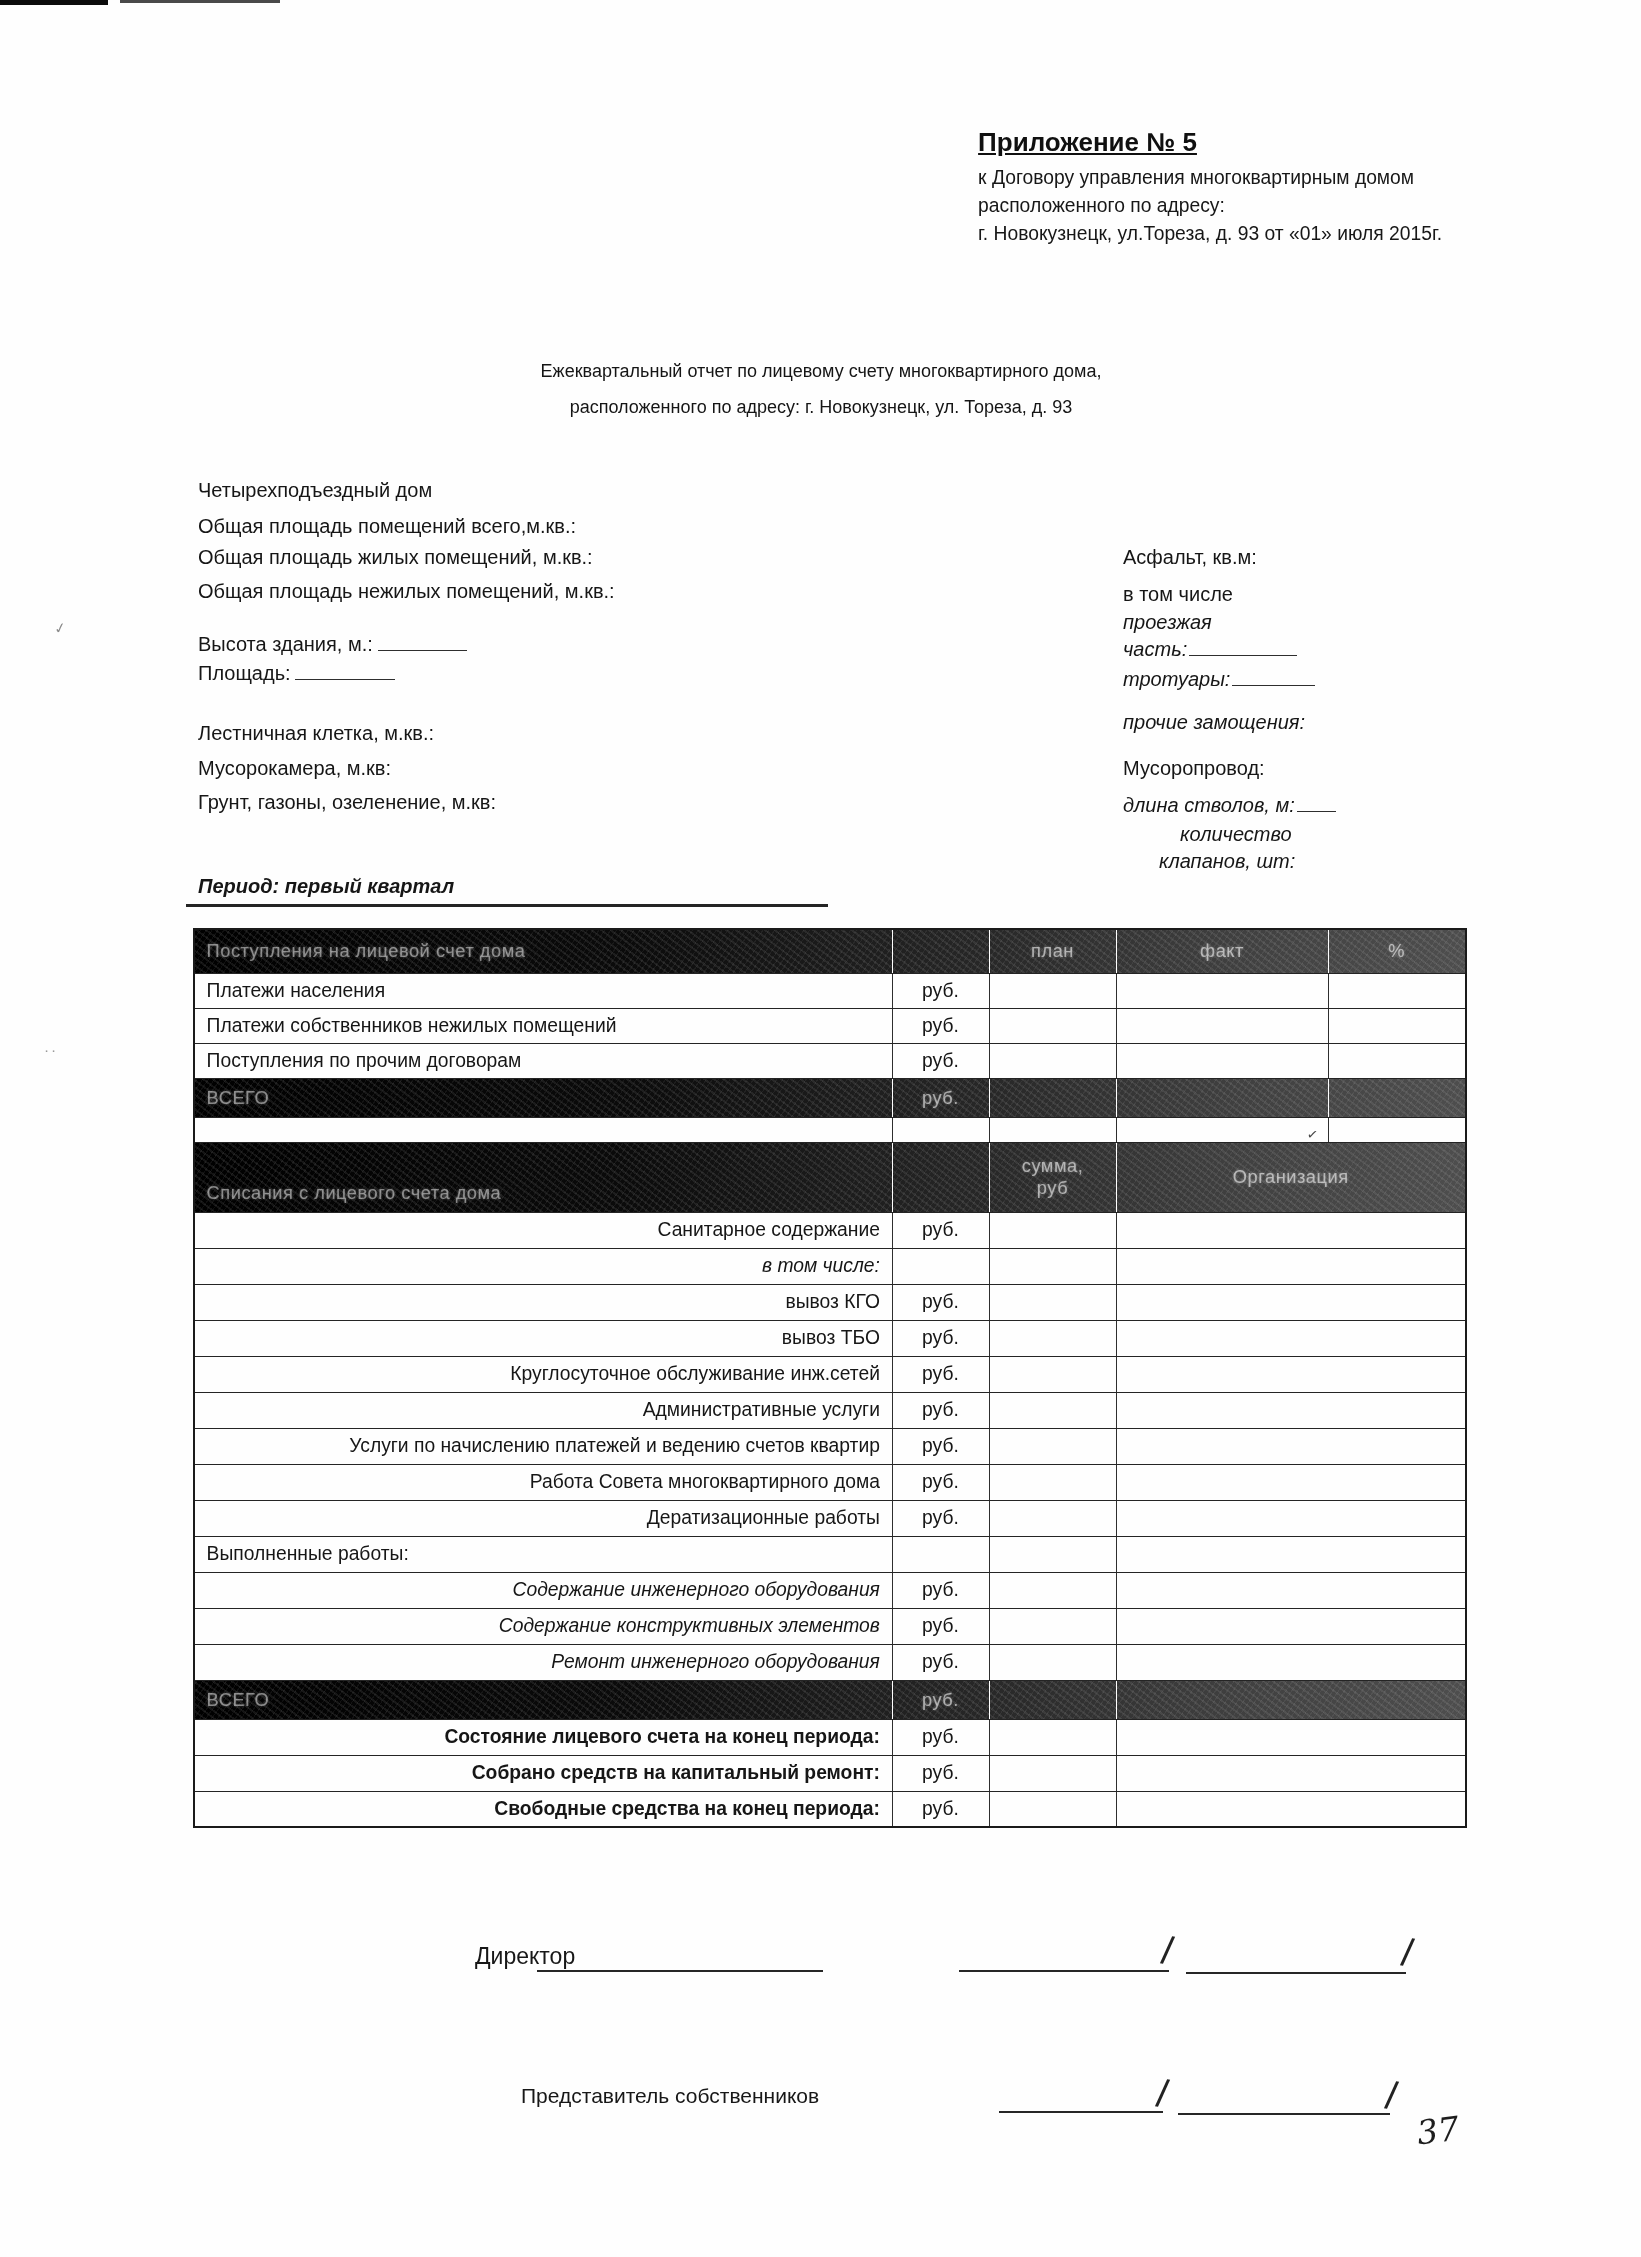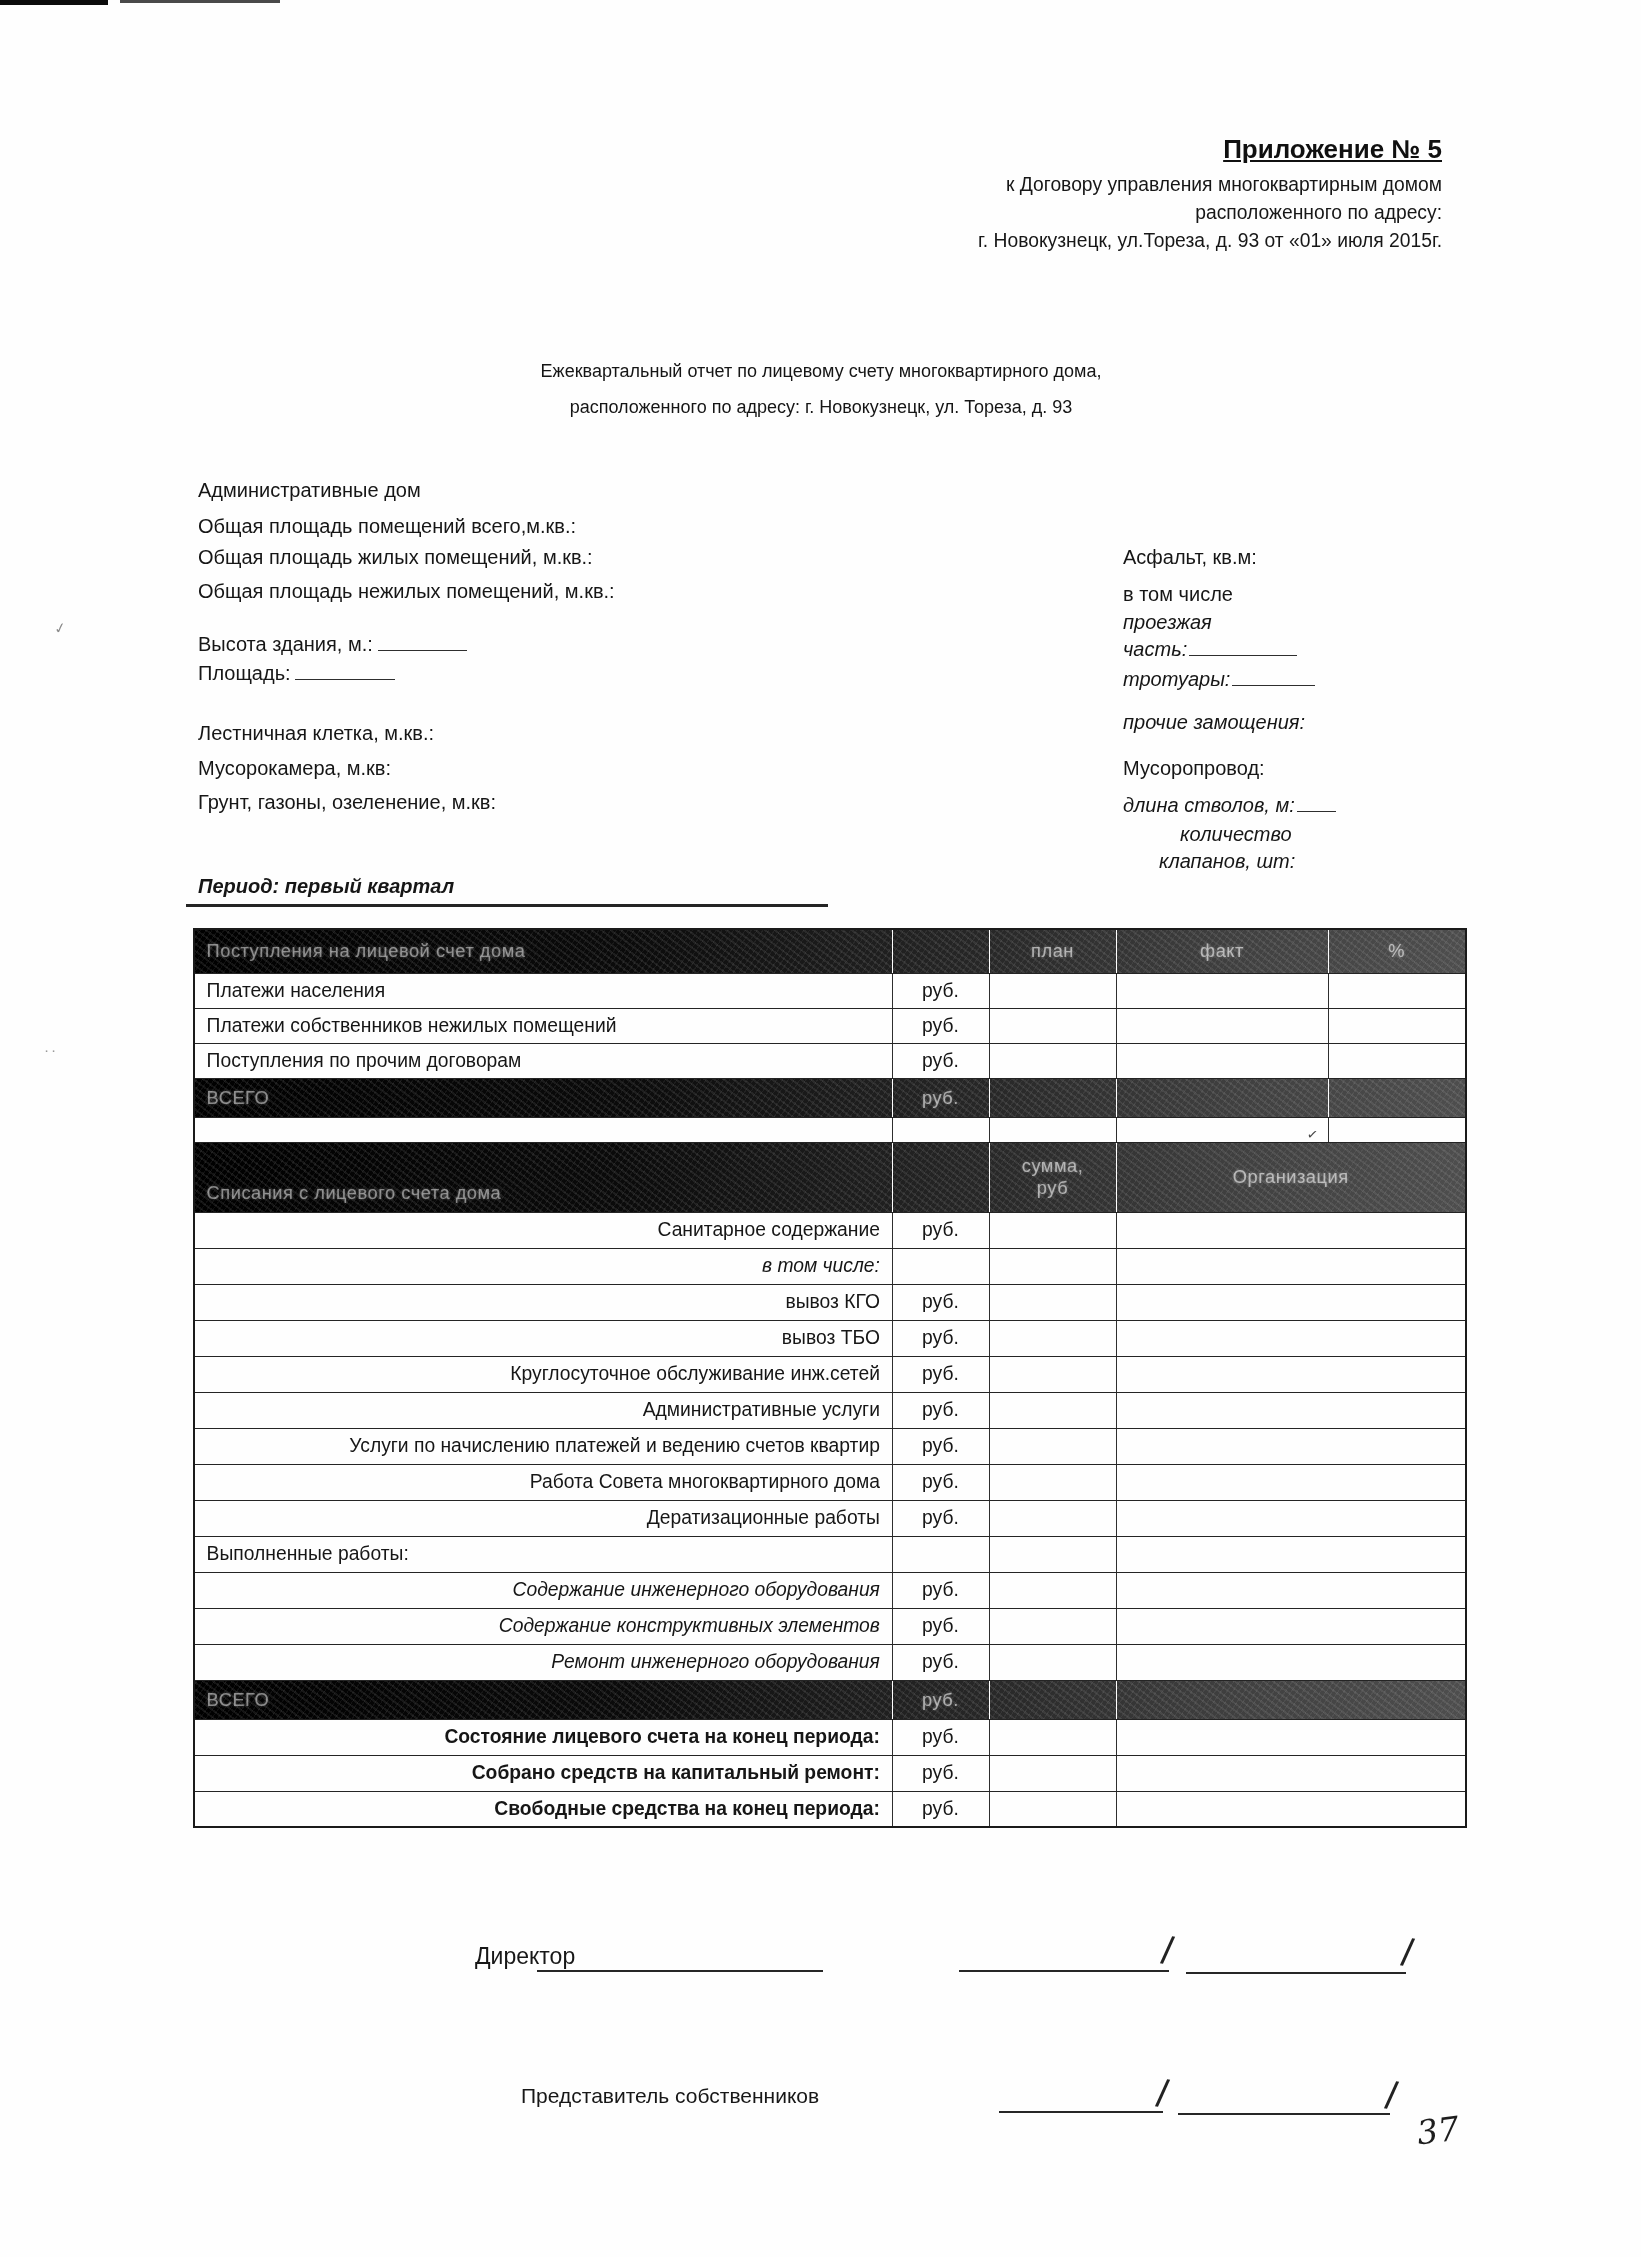--- a/index.html
+++ b/index.html
@@ -10,21 +10,21 @@
   }
   .abs{position:absolute;}
   
   .edge-bar1{left:0;top:0;width:108px;height:4.8px;background:#0c0c0c;}
   .edge-bar2{left:120px;top:0;width:160px;height:2.9px;background:#2a2a2a;opacity:.85;}
   .pen-mark{color:#8a8a8a;font-size:14.5px;transform:rotate(-12deg);}
   .pen-dots{color:#9a9a9a;font-size:15.4px;letter-spacing:1.9px;}
   .cell-mark{color:#4a4a4a;font-size:13.5px;transform:rotate(8deg);}
 
   
-  .appendix{top:135px;right:199px;text-align:right;line-height:28px;font-size:19.3px;color:#171717;margin-left:34px;}
+  .appendix{top:128px;right:199px;line-height:28px;font-size:19.3px;color:#171717;margin-left:34px;}
   .appendix-title{font-size:26px;font-weight:bold;text-decoration:underline;margin-bottom:7.7px;color:#101010;}
   .main-title{top:353px;left:266px;width:1110px;text-align:center;font-size:18px;line-height:36px;color:#151515;}
 
   
   .lab{font-size:20px;white-space:nowrap;color:#161616;}
   .it{font-style:italic;}
   .bold{font-weight:bold;}
   .uline{display:inline-block;border-bottom:1.9px solid #2e2e2e;height:14.5px;vertical-align:baseline;margin-left:4.8px;}
   .period{font-size:20px;font-weight:bold;font-style:italic;}
   .period-rule{left:186px;top:904px;width:642px;height:2.9px;background:#242424;}
@@ -72,21 +72,21 @@
     <div>к Договору управления многоквартирным домом</div>
     <div>расположенного по адресу:</div>
     <div>г. Новокузнецк, ул.Тореза, д. 93 от «01» июля 2015г.</div>
   </div>
 
   <div class="abs main-title">
     <div>Ежеквартальный отчет по лицевому счету многоквартирного дома,</div>
     <div>расположенного по адресу: г. Новокузнецк, ул. Тореза, д. 93</div>
   </div>
 
-  <div class="abs lab" style="left:198px;top:479px;">Административные дом</div>
+  <div class="abs lab" style="left:198px;top:479px;">Четырехподъездный дом</div>
   <div class="abs lab" style="left:198px;top:515px;">Общая площадь помещений всего,м.кв.:</div>
   <div class="abs lab" style="left:198px;top:546px;">Общая площадь жилых помещений, м.кв.:</div>
   <div class="abs lab" style="left:198px;top:580px;">Общая площадь нежилых помещений, м.кв.:</div>
   <div class="abs lab" style="left:198px;top:633px;"><span>Высота здания, м.:</span><span class="uline" style="width:89px;"></span></div>
   <div class="abs lab" style="left:198px;top:662px;"><span>Площадь:</span><span class="uline" style="width:100px;"></span></div>
   <div class="abs lab" style="left:198px;top:722px;">Лестничная клетка, м.кв.:</div>
   <div class="abs lab" style="left:198px;top:757px;">Мусорокамера, м.кв:</div>
   <div class="abs lab" style="left:198px;top:791px;">Грунт, газоны, озеленение, м.кв:</div>
   <div class="abs lab period" style="left:198px;top:875px;">Период: первый квартал</div>
   <div class="abs period-rule"></div>

